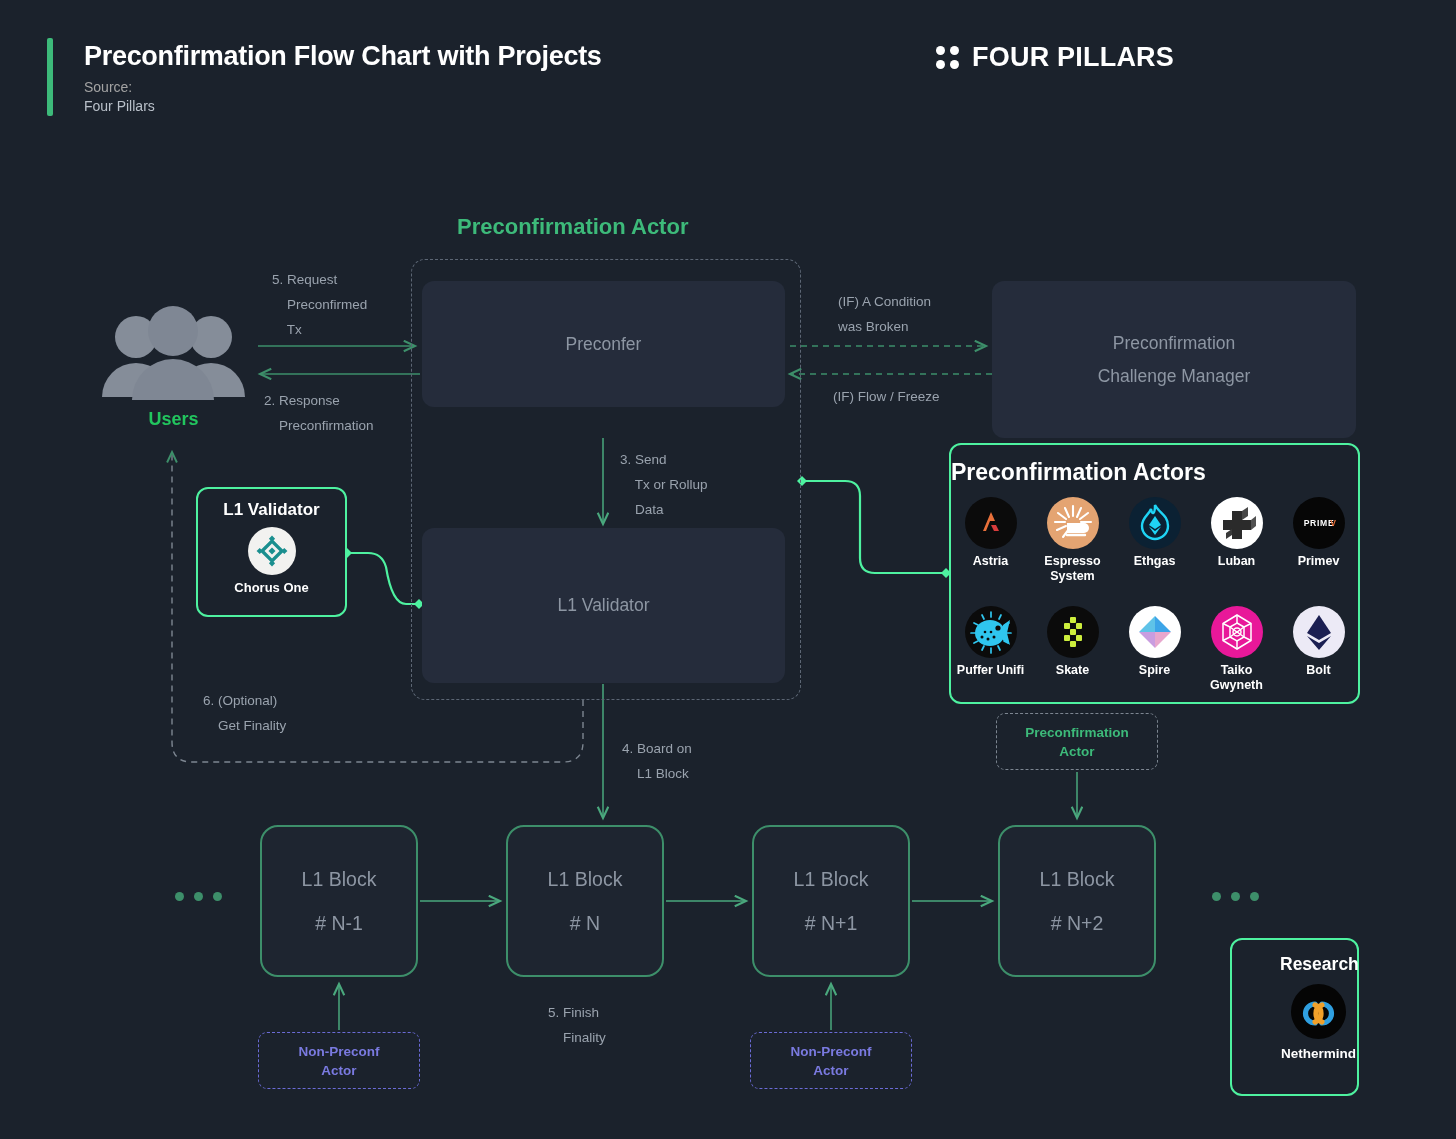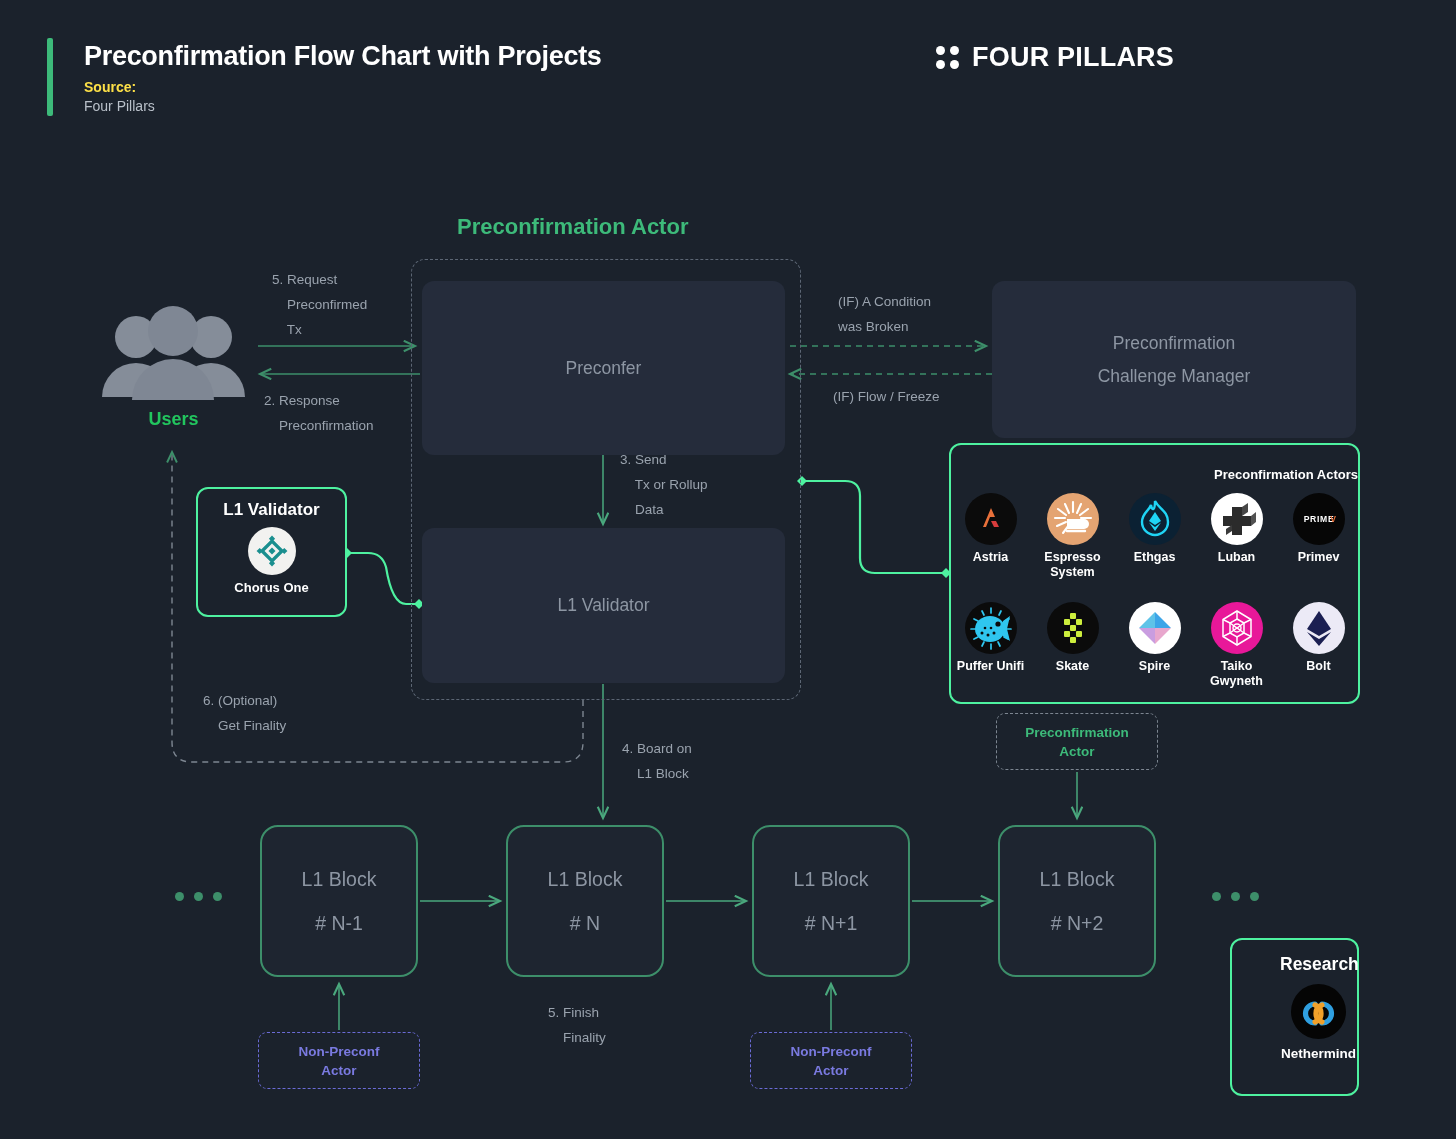--- a/index.html
+++ b/index.html
@@ -22,21 +22,21 @@
     position: absolute; left: 47px; top: 38px;
     width: 6px; height: 78px; background: #3dba7a; border-radius: 2px;
   }
   #title {
     position: absolute; left: 84px; top: 41px;
     font-size: 27px; font-weight: bold; color: #ffffff; letter-spacing: -0.3px;
     white-space: nowrap;
   }
   #source-label {
     position: absolute; left: 84px; top: 78px;
-    font-size: 14px; color: #fde047; line-height: 18px; font-weight: bold;
+    font-size: 14px; color: #a3a3a3; line-height: 18px;
   }
   #source-value {
     position: absolute; left: 84px; top: 97px;
     font-size: 14px; color: #b9c0c9; line-height: 18px;
   }
   #brand {
     position: absolute; right: 46px; top: 42px;
     display: flex; align-items: center; gap: 13px;
   }
   #brand-dots { display: grid; grid-template-columns: 9px 9px; gap: 5px; }
@@ -57,21 +57,21 @@
   }
   #preconf-dashed-area {
     position: absolute; left: 411px; top: 259px; width: 390px; height: 441px;
     border: 1.5px dashed #5c6674; border-radius: 14px;
   }
   .dark-node {
     position: absolute; background: #252c3b; border-radius: 12px;
     display: flex; align-items: center; justify-content: center;
     text-align: center; color: #8d96a3; font-size: 17.5px; line-height: 33px;
   }
-  #preconfer-node { left: 422px; top: 281px; width: 363px; height: 174px; }
+  #preconfer-node { left: 422px; top: 281px; width: 363px; height: 126px; }
   #l1validator-node { left: 422px; top: 528px; width: 363px; height: 155px; }
   #challenge-node  { left: 992px; top: 281px; width: 364px; height: 157px;
                      font-size: 17.5px; }
 
   
   #users-group { position: absolute; left: 96px; top: 305px; width: 155px; }
   #users-icon { width: 155px; height: 95px; display:block; }
   #users-label {
     width: 155px; text-align: center; margin-top: 9px;
     font-size: 18px; font-weight: bold; color: #22c55e;
@@ -96,22 +96,22 @@
     text-align: center; font-size: 13px; font-weight: bold; color: #ffffff;
     margin-top: 5px;
   }
 
   
   #actors-panel {
     position: absolute; left: 949px; top: 443px; width: 411px; height: 261px;
     border: 2px solid #4ef2a0; border-radius: 12px; background: #1b222c;
   }
   #actors-panel-title {
-    text-align: right; margin-top: 22px;
-    font-size: 13px; font-weight: bold; color: #ffffff;
+    text-align: left; margin-top: 14px;
+    font-size: 23px; font-weight: bold; color: #ffffff;
   }
   .actors-row {
     display: flex; justify-content: center; gap: 28px; margin-top: 11px;
   }
   .actor-cell { width: 54px; }
   .actor-logo {
     width: 52px; height: 52px; border-radius: 50%; margin: 0 auto;
     display: flex; align-items: flex-end; justify-content: center; overflow: hidden;
   }
   .actor-name {

